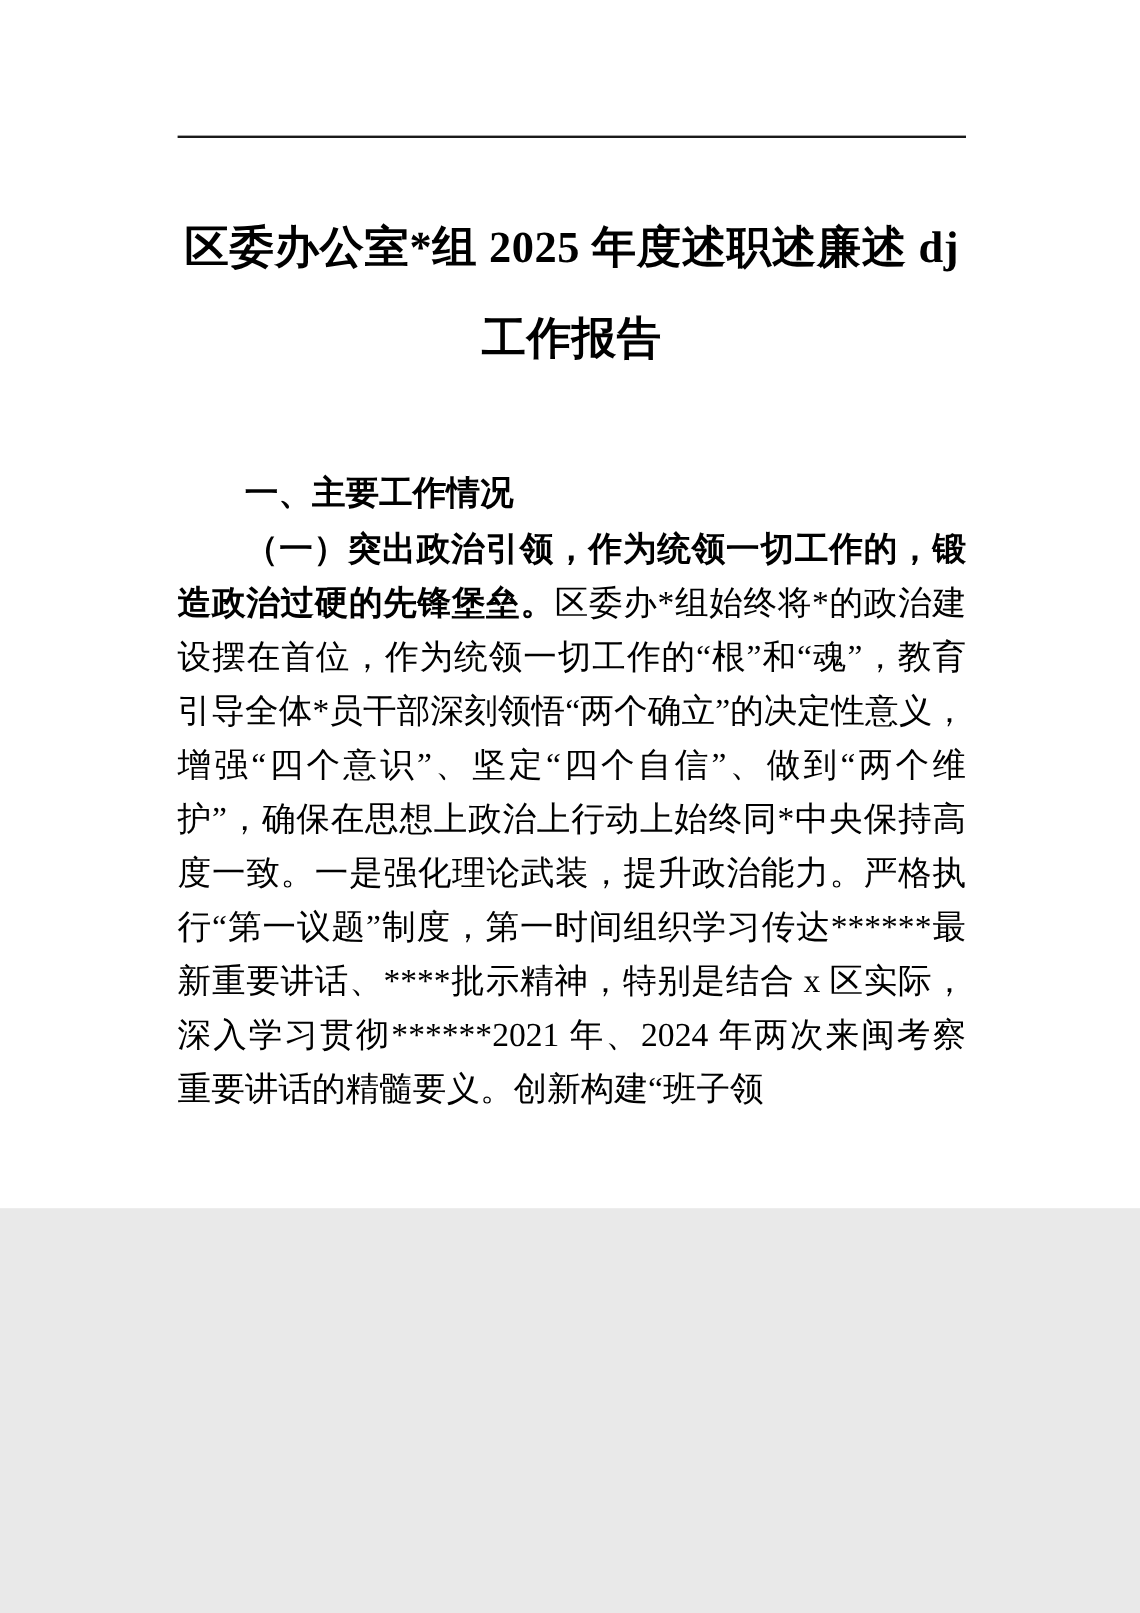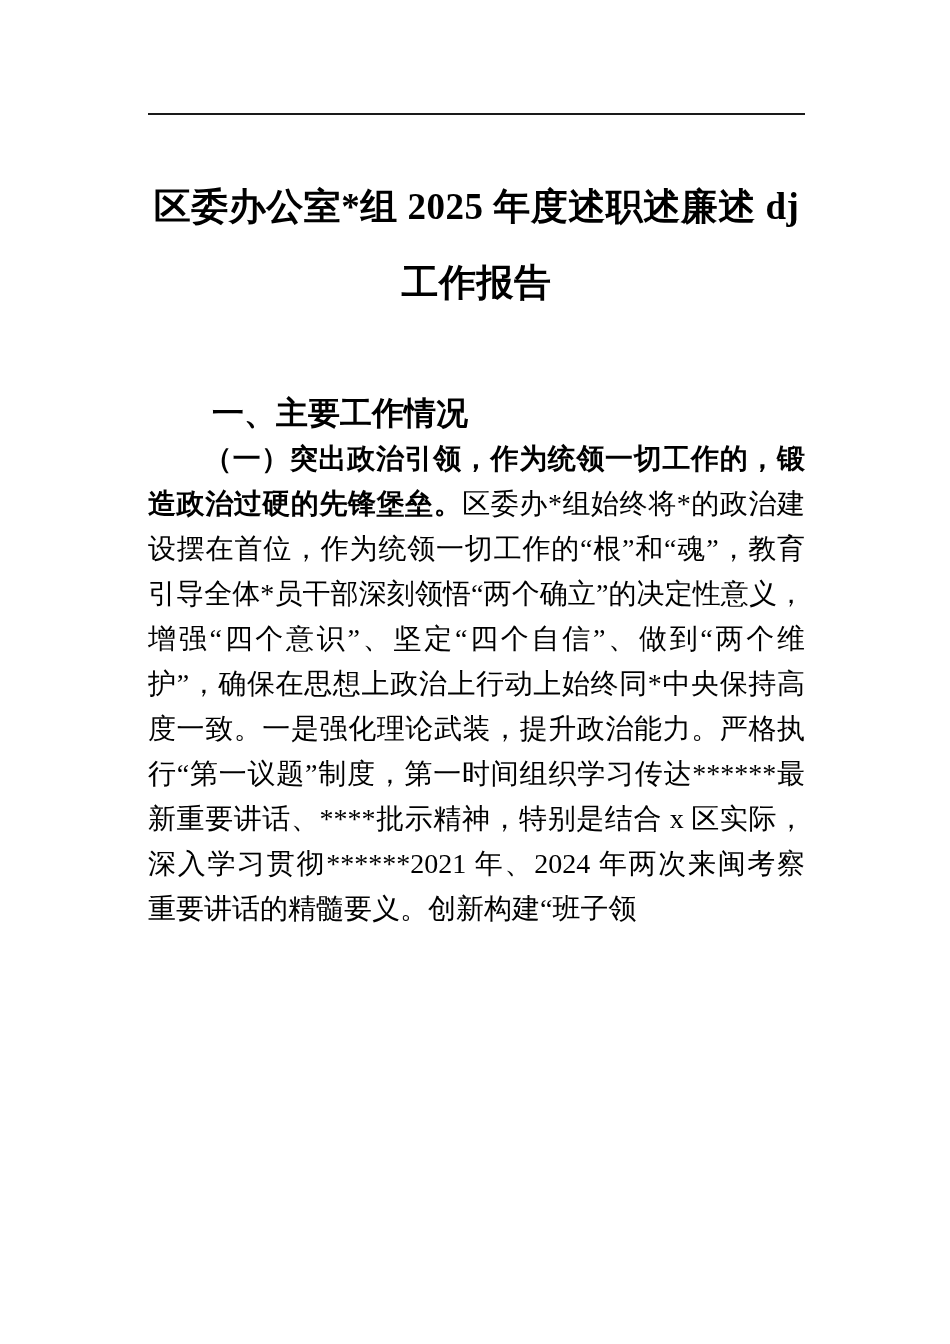--- a/index.html
+++ b/index.html
@@ -1,21 +1,21 @@
 <!DOCTYPE html>
 <html><head>
 <meta charset="utf-8">
 <style>
   * { box-sizing: border-box; }
   html, body { margin: 0; padding: 0; }
   body { background: #e9e9e9; }
   .page {
     position: relative;
     width: 950px;
-    height: 1344px;
+    height: 1007px;
     margin: 0 auto;
     background: #ffffff;
     color: #000000;
     font-family: "Liberation Serif", "DejaVu Serif", serif;
     overflow: hidden;
   }
   .content {
     position: relative;
     padding: 113px 145px 0 148px;
   }
@@ -39,24 +39,24 @@
     text-align: justify;
     text-justify: inter-ideograph;
   }
   .body-block p {
     margin: 0;
     text-indent: 2em;
   }
   .section-heading {
     margin: 0;
     text-indent: 2em;
-    font-size: 32px;
+    font-size: 28px;
     line-height: 45px;
     font-weight: 700;
-    font-family: Liberation Serif, serif;
+    font-family: Liberation Mono, monospace;
   }
   .lead-bold {
     font-weight: 700;
   }
 </style>
 </head>
 <body>
 
 <div class="page">
   <div class="content">

